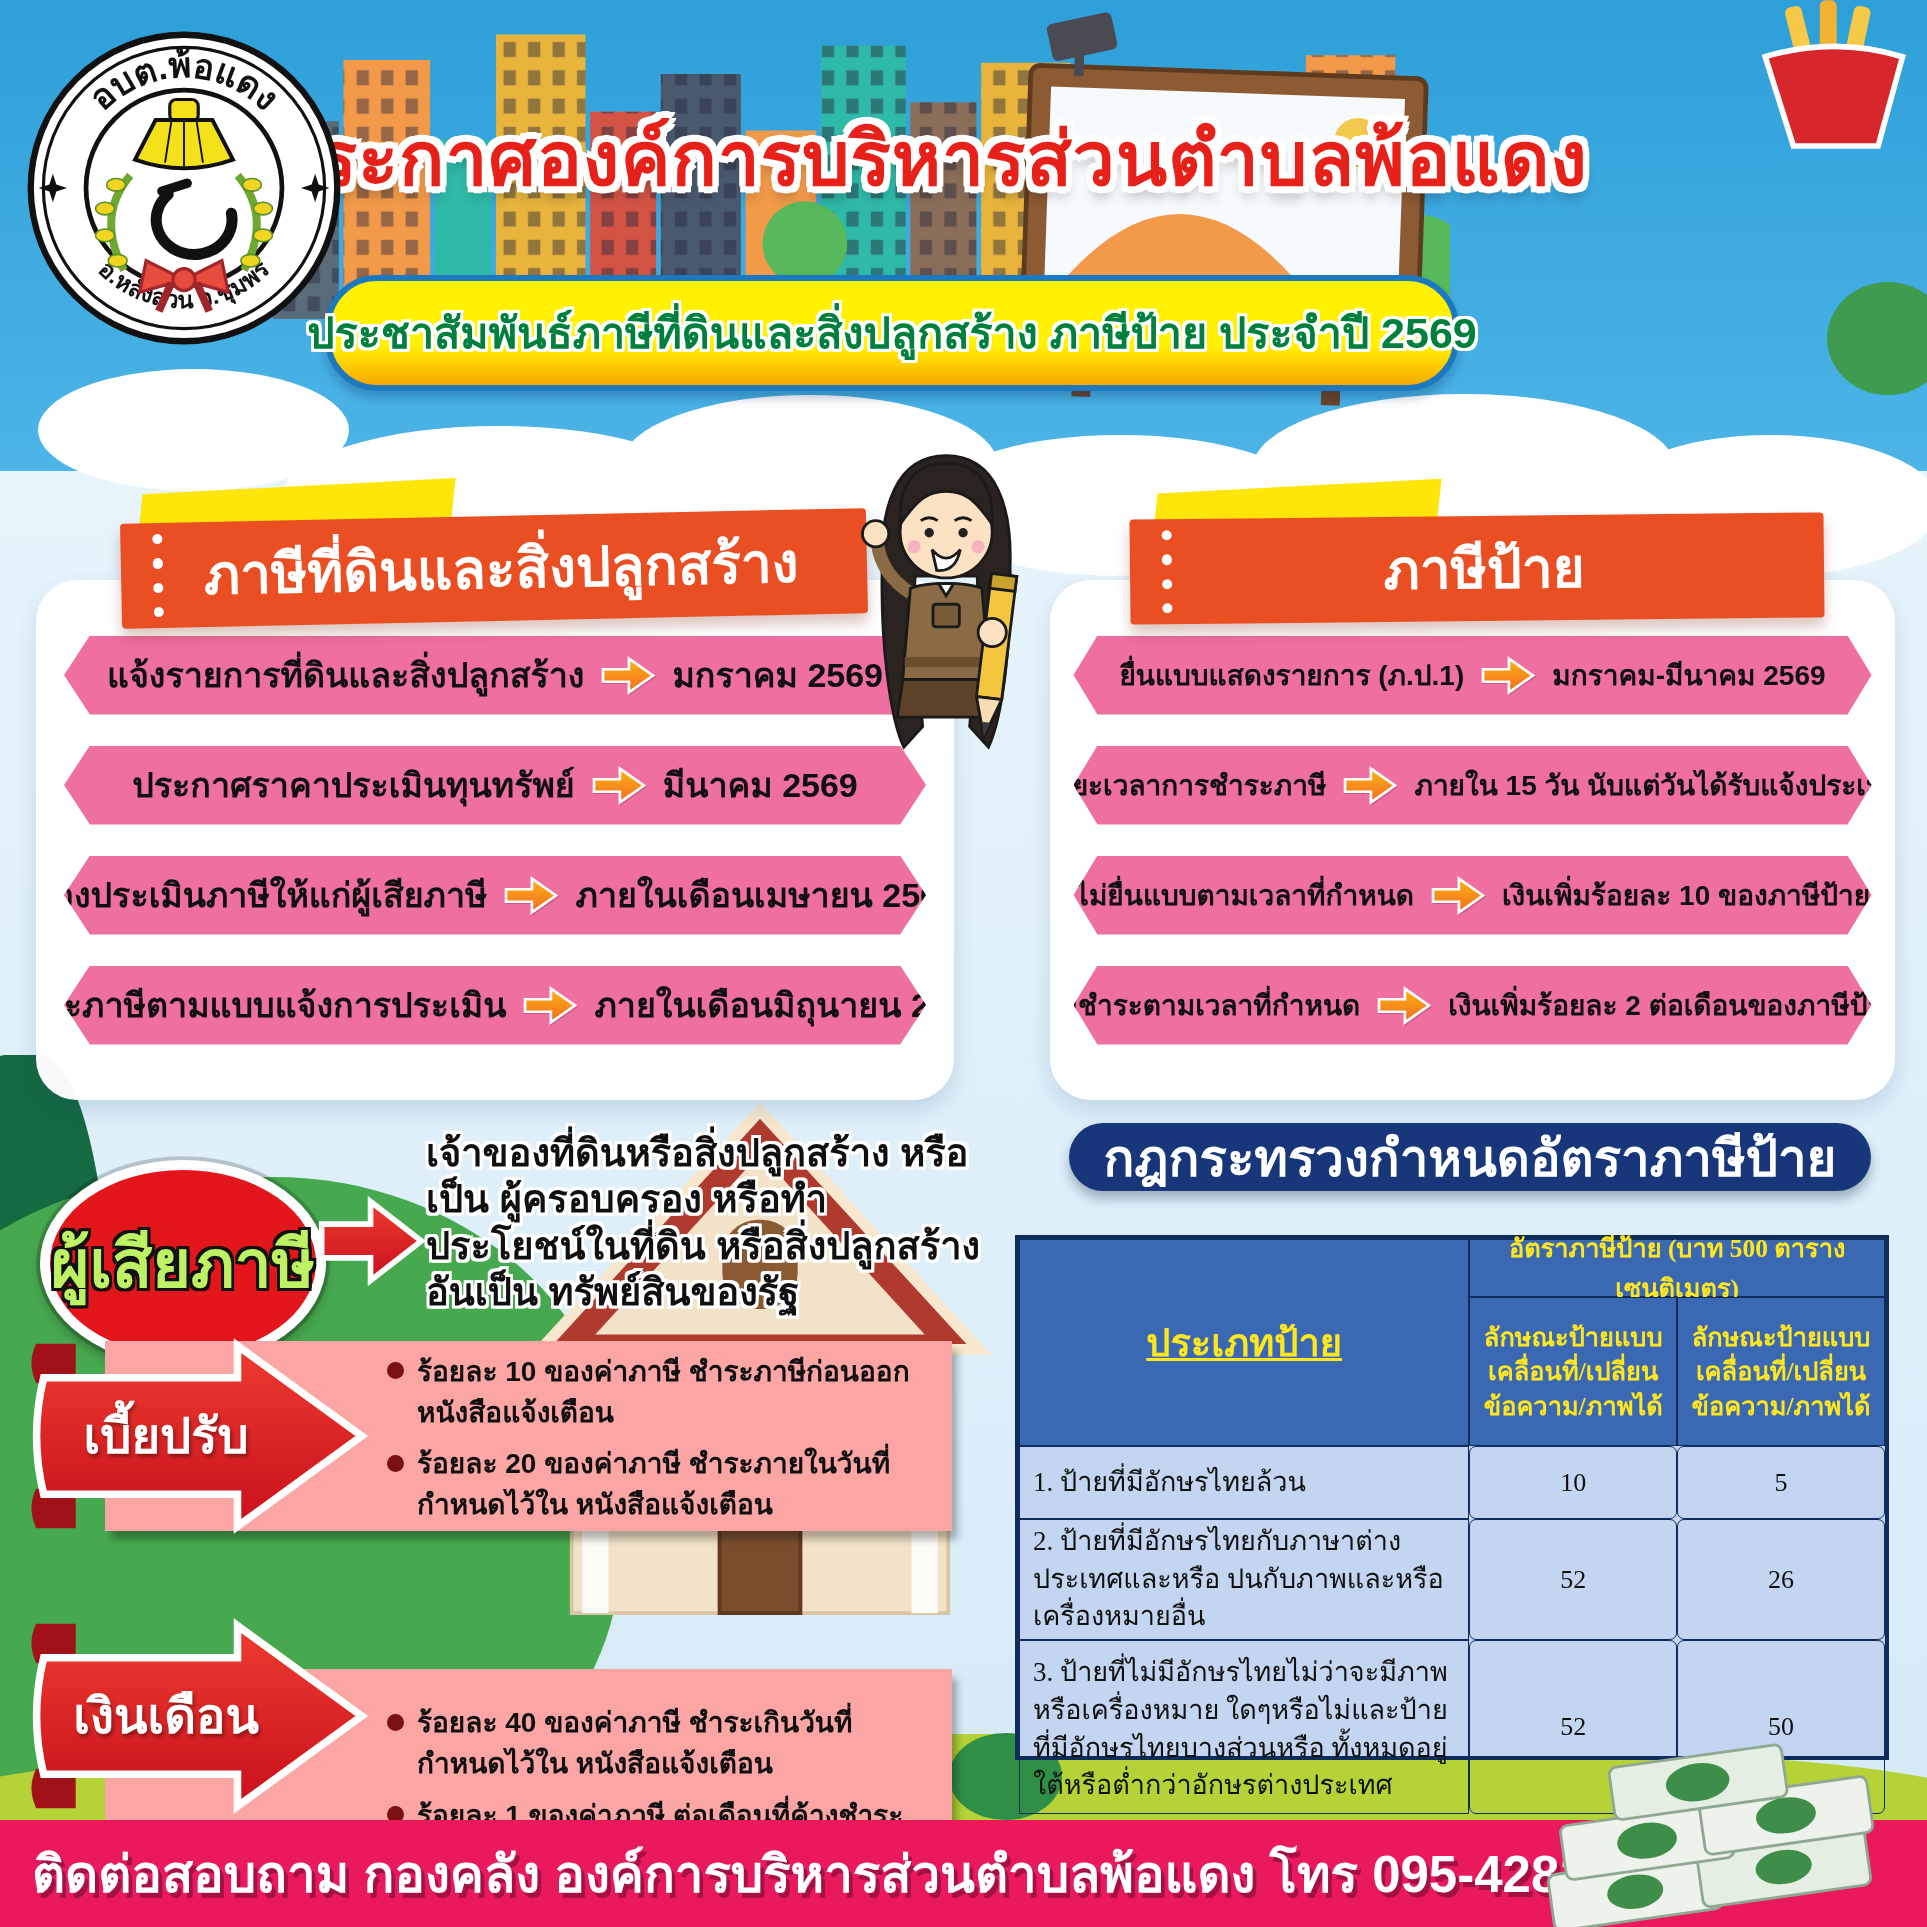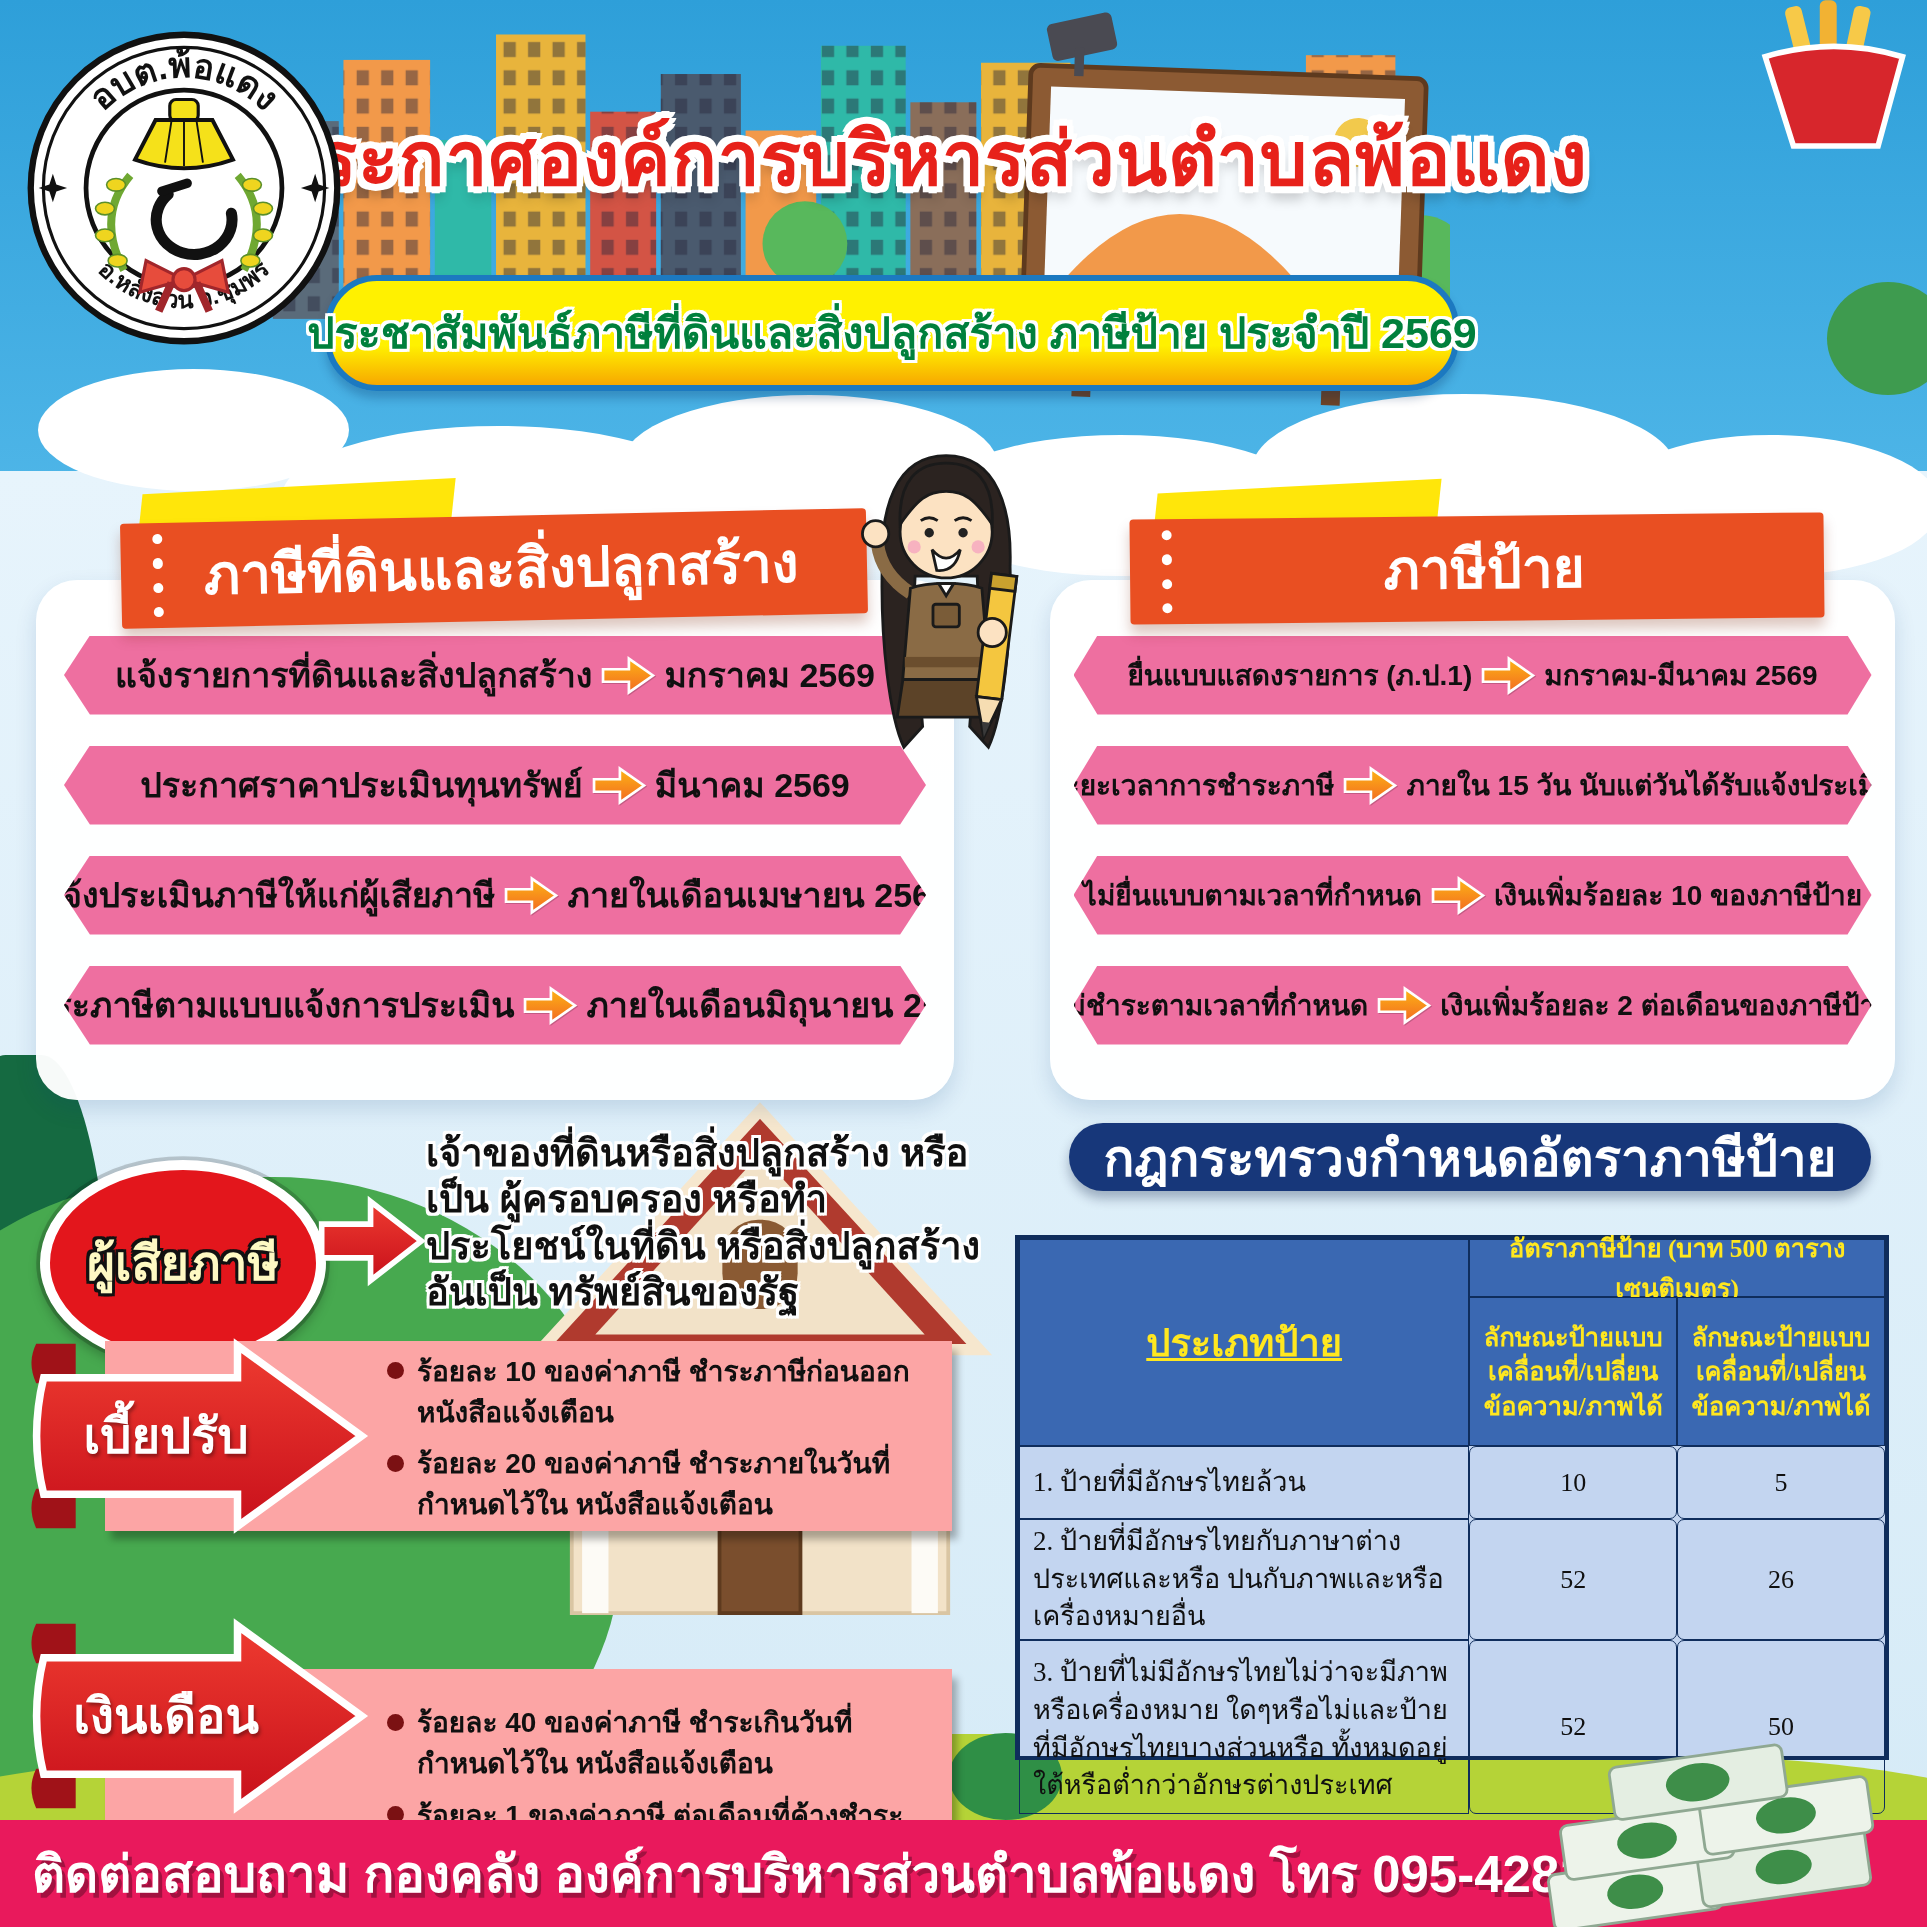--- a/index.html
+++ b/index.html
@@ -52,33 +52,33 @@
   .dots{display:flex;flex-direction:column;gap:14px;margin-left:32px;}
   .dot{width:10.4px;height:10.4px;border-radius:50%;background:#fff;}
   .header-label{flex:1;text-align:center;font-size:55px;font-weight:800;color:#fff;
     white-space:nowrap;padding-right:28px;}
   .panel{position:absolute;background:rgba(255,255,255,.97);border-radius:41px;z-index:2;
     box-shadow:0 9.4px 21px rgba(0,60,120,.14);display:flex;flex-direction:column;
     justify-content:space-evenly;align-items:center;padding:24.5px 0;box-sizing:border-box;}
   .panel-left{left:36px;top:580px;width:918px;height:520px;}
   .panel-right{left:1050px;top:580px;width:845px;height:520px;}
   .pink-banner{height:79px;background:#EE6FA0;display:flex;align-items:center;justify-content:center;
-    gap:7px;clip-path:polygon(3% 0%,97% 0%,100% 50%,97% 100%,3% 100%,0% 50%);
+    gap:15px;clip-path:polygon(3% 0%,97% 0%,100% 50%,97% 100%,3% 100%,0% 50%);
     overflow:hidden;white-space:nowrap;}
   .panel-left .pink-banner{width:862px;font-size:34px;}
   .panel-right .pink-banner{width:798px;font-size:28px;}
   .b-label,.b-value{font-weight:800;color:#101010;}
   .arrow-icon{flex:0 0 auto;width:58px;height:41px;filter:drop-shadow(1.9px 1.9px 0 rgba(0,0,0,.18));}
   .character-svg{position:absolute;left:852px;top:435px;width:193px;height:331px;z-index:5;}
   
   .taxpayer-circle{position:absolute;left:40px;top:1160px;width:266px;height:186px;z-index:3;
     background:#E3161C;border:10.4px solid #fff;border-radius:50%;
     box-shadow:0 0 0 3.8px rgba(0,0,0,.18),0 7.5px 11.3px rgba(0,0,0,.25);
     display:flex;align-items:center;justify-content:center;}
-  .taxpayer-label{font-size:48px;font-weight:800;color:#fef9c3;white-space:nowrap;}
+  .taxpayer-label{font-size:66px;font-weight:800;color:#bef264;white-space:nowrap;}
   .taxpayer-arrow-svg{position:absolute;left:316px;top:1194px;width:111px;height:94px;z-index:3;}
   .taxpayer-desc{position:absolute;left:426px;top:1130px;width:556px;z-index:3;
     font-size:38px;font-weight:800;color:#101010;line-height:1.22;}
   
   .yellow-box{position:absolute;left:105px;width:847px;background:#fca5a5;z-index:3;
     box-shadow:5.6px 8.5px 7.5px rgba(0,0,0,.3);box-sizing:border-box;
     padding:22.6px 19px 17px 282px;display:flex;flex-direction:column;justify-content:center;}
   .box1{top:1341px;height:190px;}
   .box2{top:1669px;height:196px;}
   .bullet{display:flex;gap:13px;align-items:flex-start;margin:5.6px 0;}

